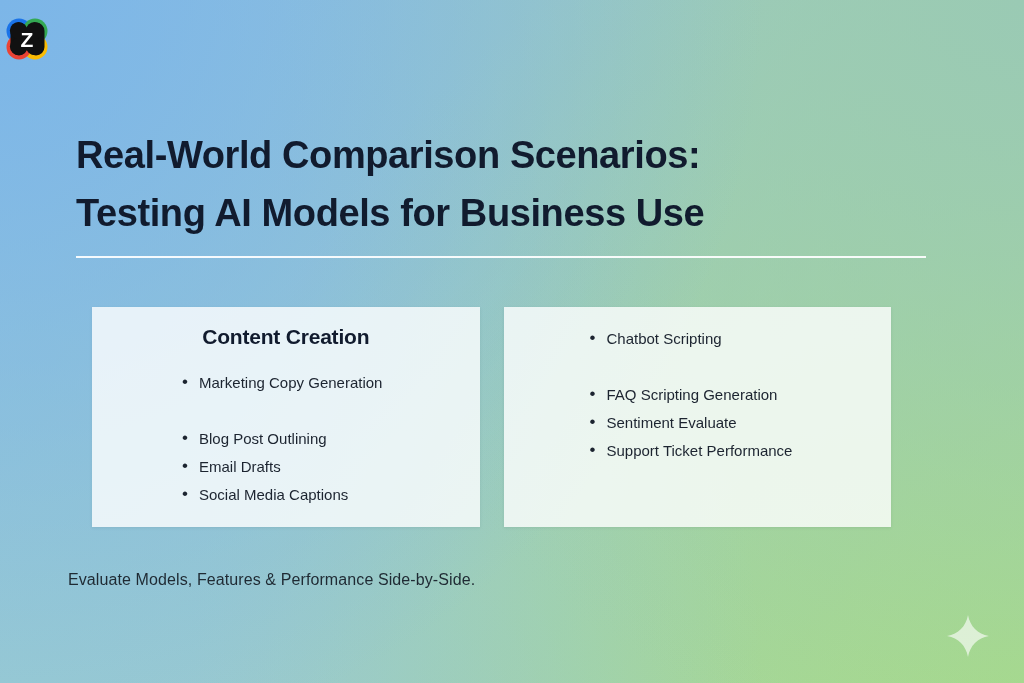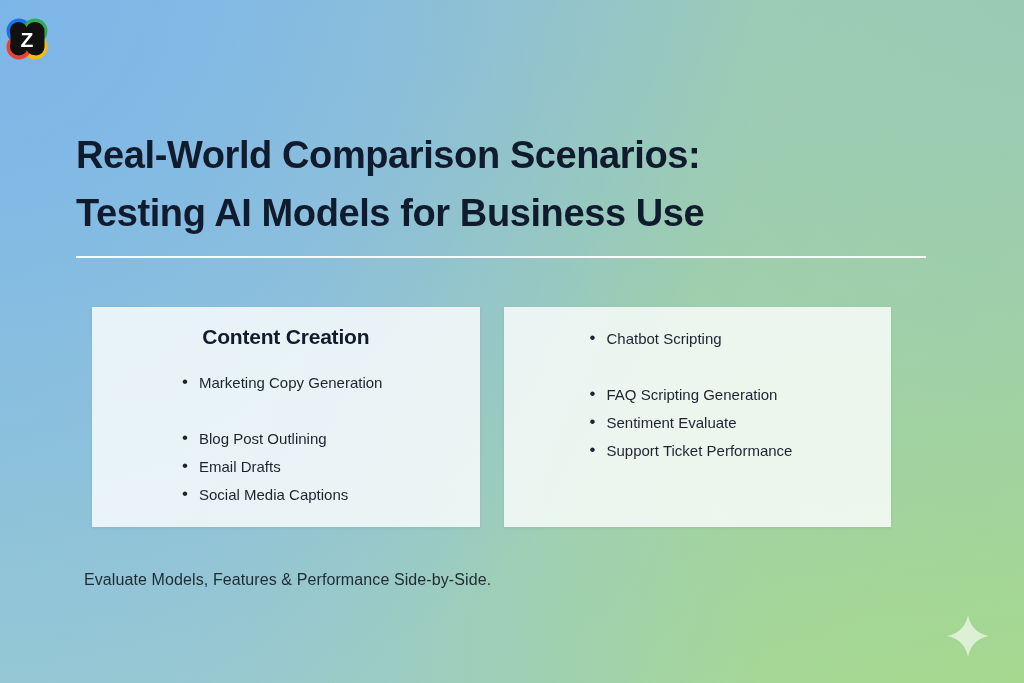--- a/index.html
+++ b/index.html
@@ -109,21 +109,21 @@
     left: 0;
     top: -1px;
     font-size: 17px;
     color: #1c2430;
   }
   .bullets li.gap-after { margin-bottom: 28px; }
 
   
   .footer {
     position: absolute;
-    left: 84px;
+    left: 68px;
     top: 571px;
     font-size: 16px;
     color: #1f2a33;
     letter-spacing: 0.1px;
   }
 
   
   .sparkle {
     position: absolute;
     left: 945px;

